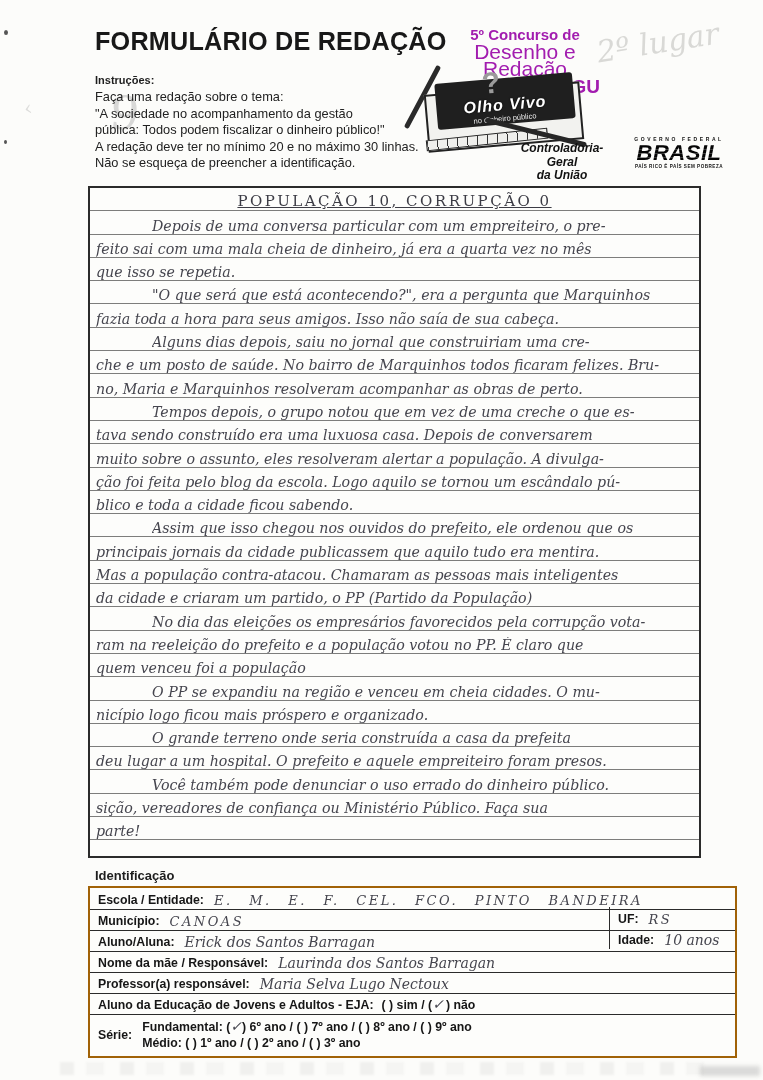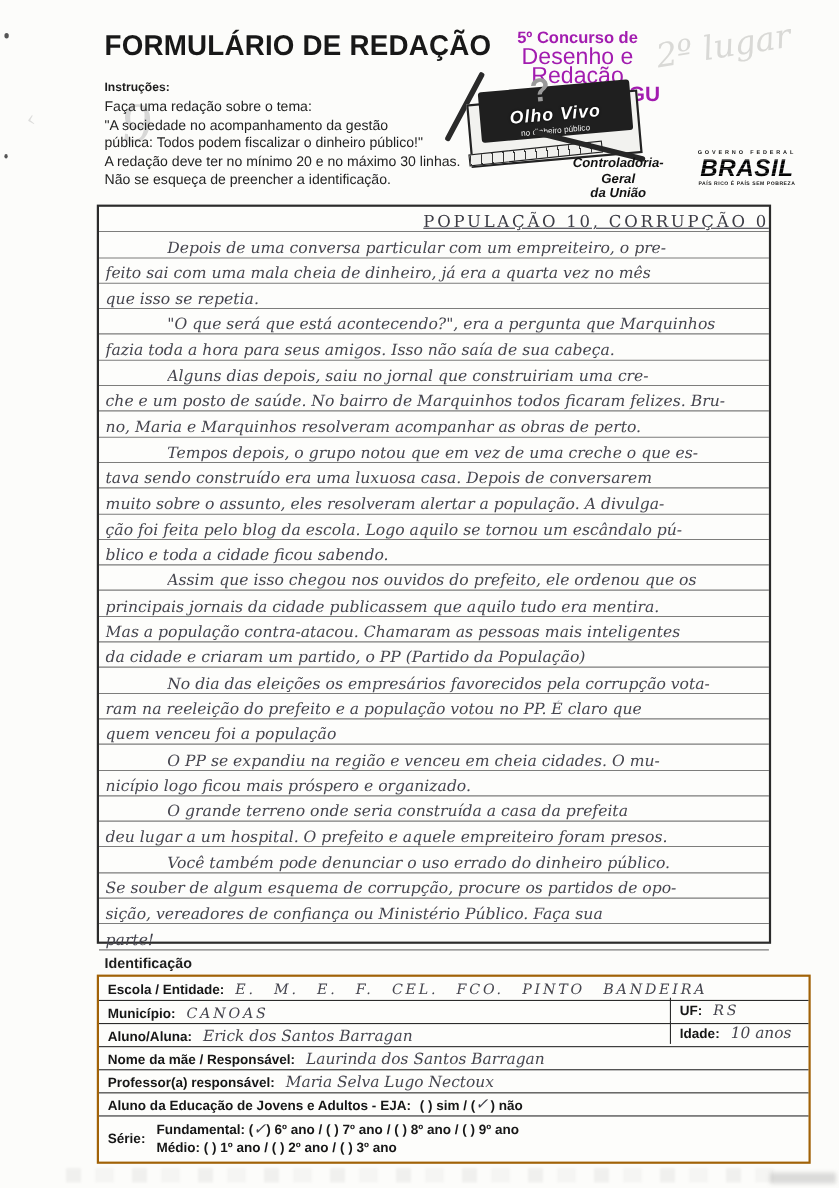--- a/index.html
+++ b/index.html
@@ -53,21 +53,21 @@
   .speck{position:absolute;background:#555;border-radius:50%;}
   
   .essay-box{position:absolute;left:88px;top:186px;width:613px;height:672px;
         border:2px solid #2b2b2b;box-sizing:border-box;background:#fdfdfb;}
   .essay-line{height:22.3px;position:relative;border-bottom:1px solid rgba(70,70,70,.7);}
   .essay-line:last-child{border-bottom:none;}
   .hand{font-family:"DejaVu Serif",serif;font-style:italic;color:#45454e;}
   .essay-line .hand{position:absolute;bottom:0;left:6px;font-size:14.2px;white-space:nowrap;
         max-width:600px;overflow:hidden;}
   .essay-line.indent .hand{left:62px;}
-  .essay-line.title-line .hand{left:0;width:100%;max-width:none;text-align:right;font-style:normal;
+  .essay-line.title-line .hand{left:0;width:100%;max-width:none;text-align:center;font-style:normal;
         font-size:15px;letter-spacing:2.5px;text-decoration:underline;color:#3c3c45;}
   
   .ident-label{position:absolute;left:95px;top:868px;font-size:13px;font-weight:bold;}
   .ident-table{position:absolute;left:88px;top:886px;width:649px;border:2px solid #a16207;
         box-sizing:border-box;background:#fdfdfb;}
   .irow{display:flex;align-items:flex-end;height:21px;padding:0 6px 2px 8px;box-sizing:border-box;
         border-top:1.5px solid #2b2b2b;}
   .irow:first-child{border-top:none;}
   .ilabel{font-size:12.3px;font-weight:bold;white-space:nowrap;color:#161616;}
   .ival{font-size:14px;margin-left:10px;white-space:nowrap;line-height:13px;}
@@ -211,23 +211,20 @@
       <div class="essay-line indent">
         <span class="hand">O grande terreno onde seria construída a casa da prefeita</span>
       </div>
       <div class="essay-line">
         <span class="hand">deu lugar a um hospital. O prefeito e aquele empreiteiro foram presos.</span>
       </div>
       <div class="essay-line indent">
         <span class="hand">Você também pode denunciar o uso errado do dinheiro público.</span>
       </div>
       <div class="essay-line">
-        <span class="hand">Se souber de algum esquema de corrupção, procure os partidos de opo-</span>
-      </div>
-      <div class="essay-line">
         <span class="hand">sição, vereadores de confiança ou Ministério Público. Faça sua</span>
       </div>
       <div class="essay-line">
         <span class="hand">parte!</span>
       </div>
       <div class="essay-line">
         <span class="hand"></span>
       </div>
     </div>
 

